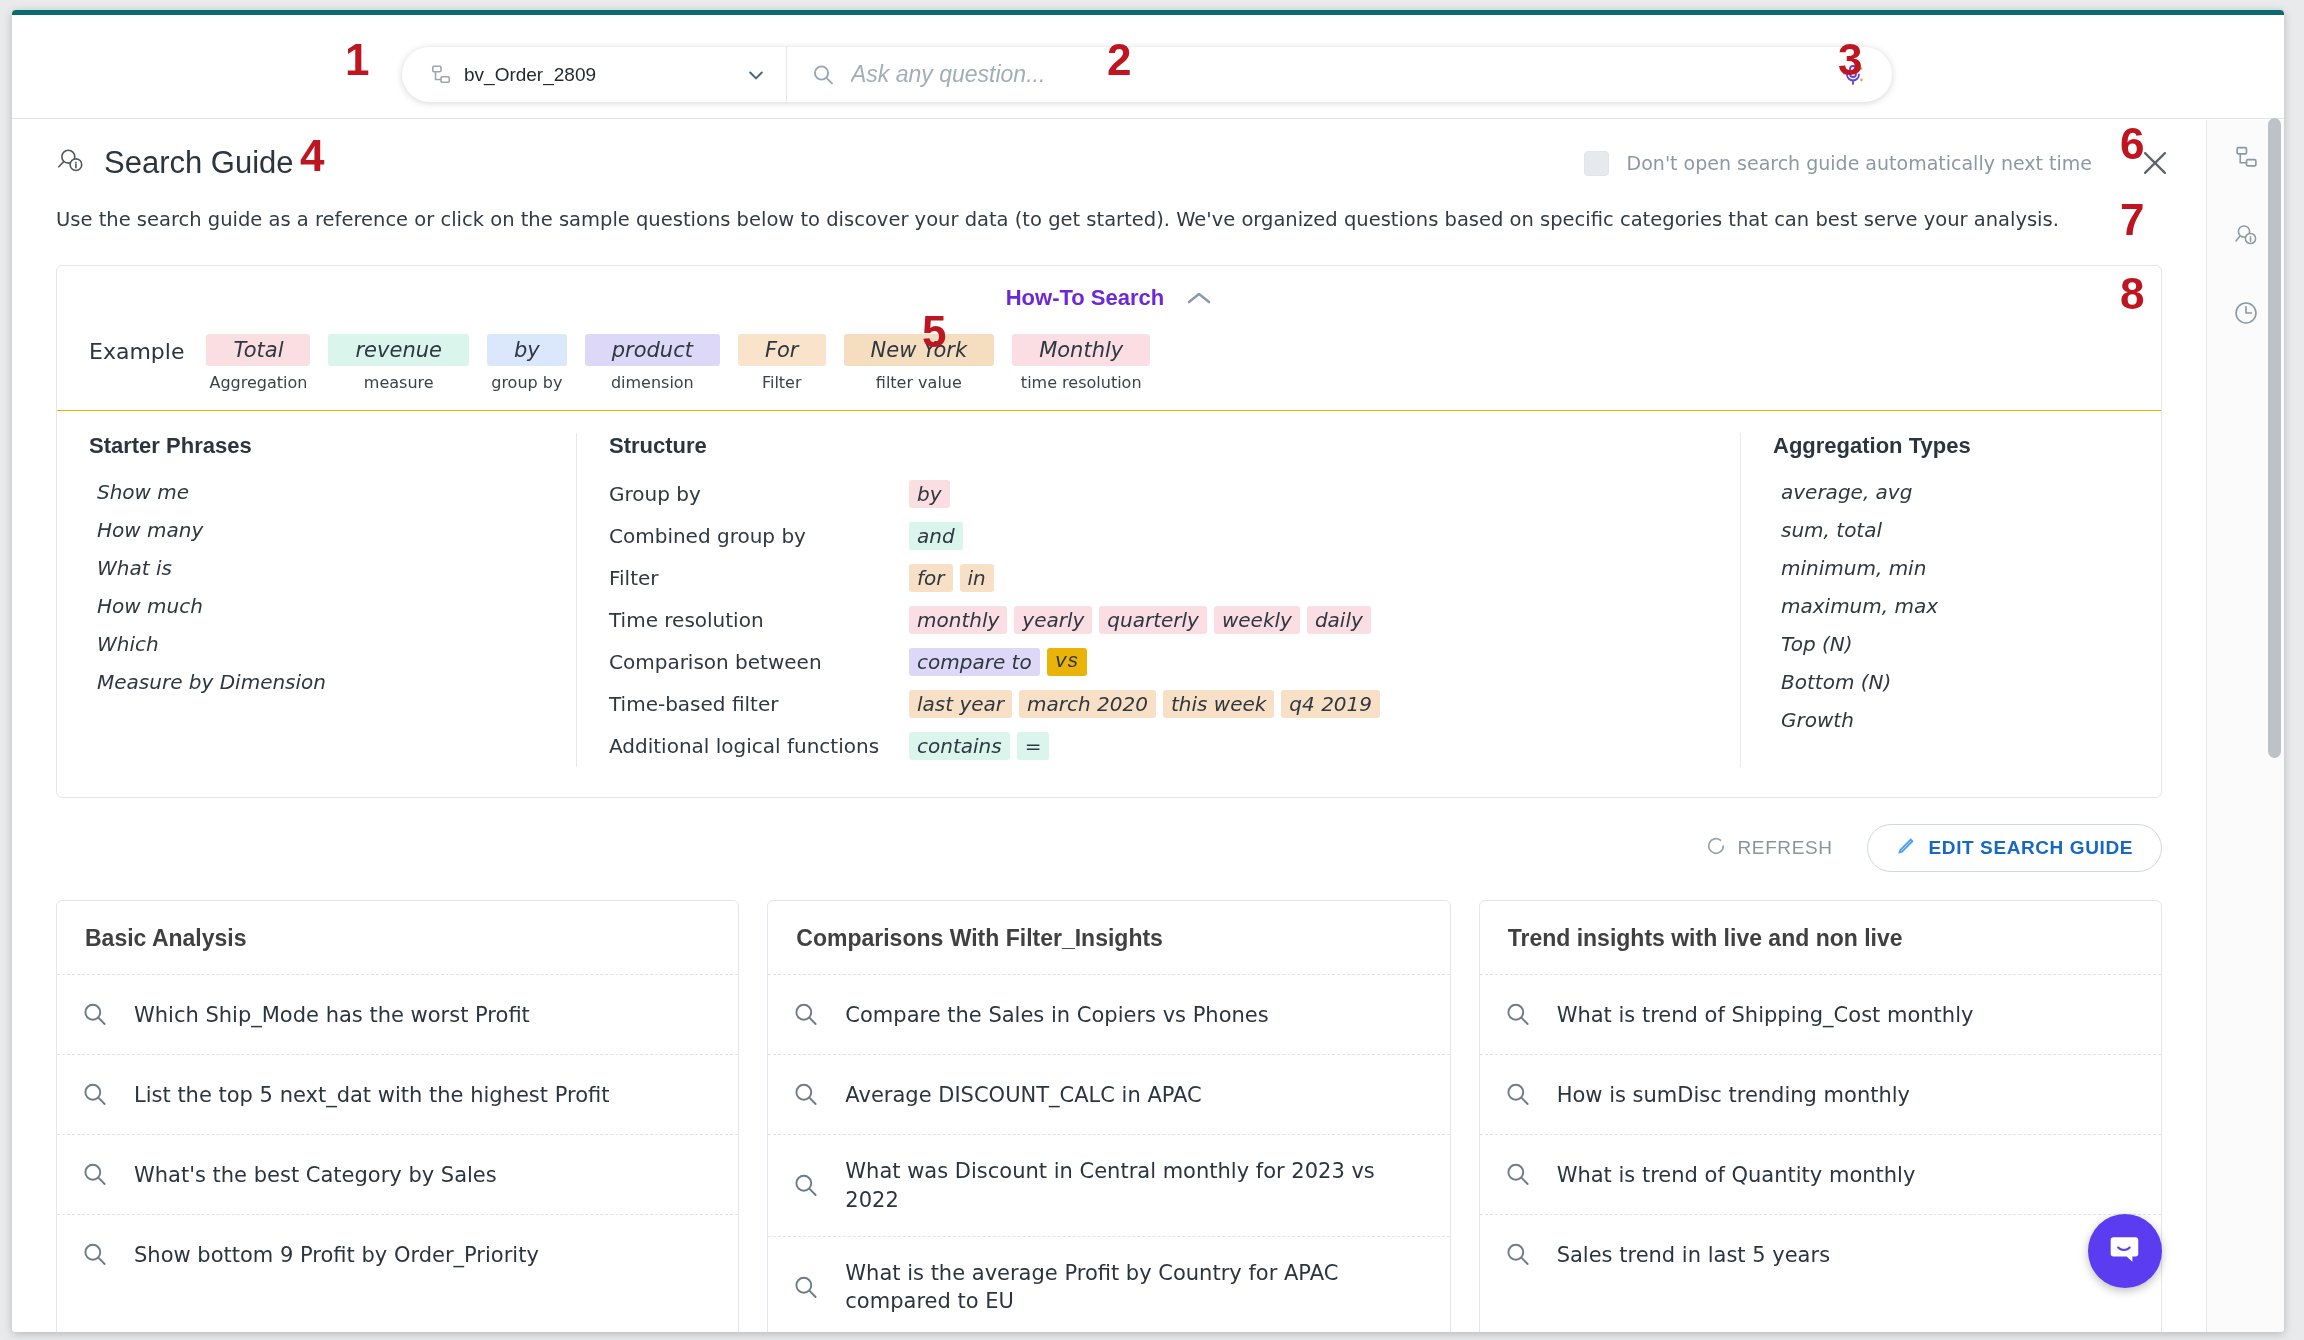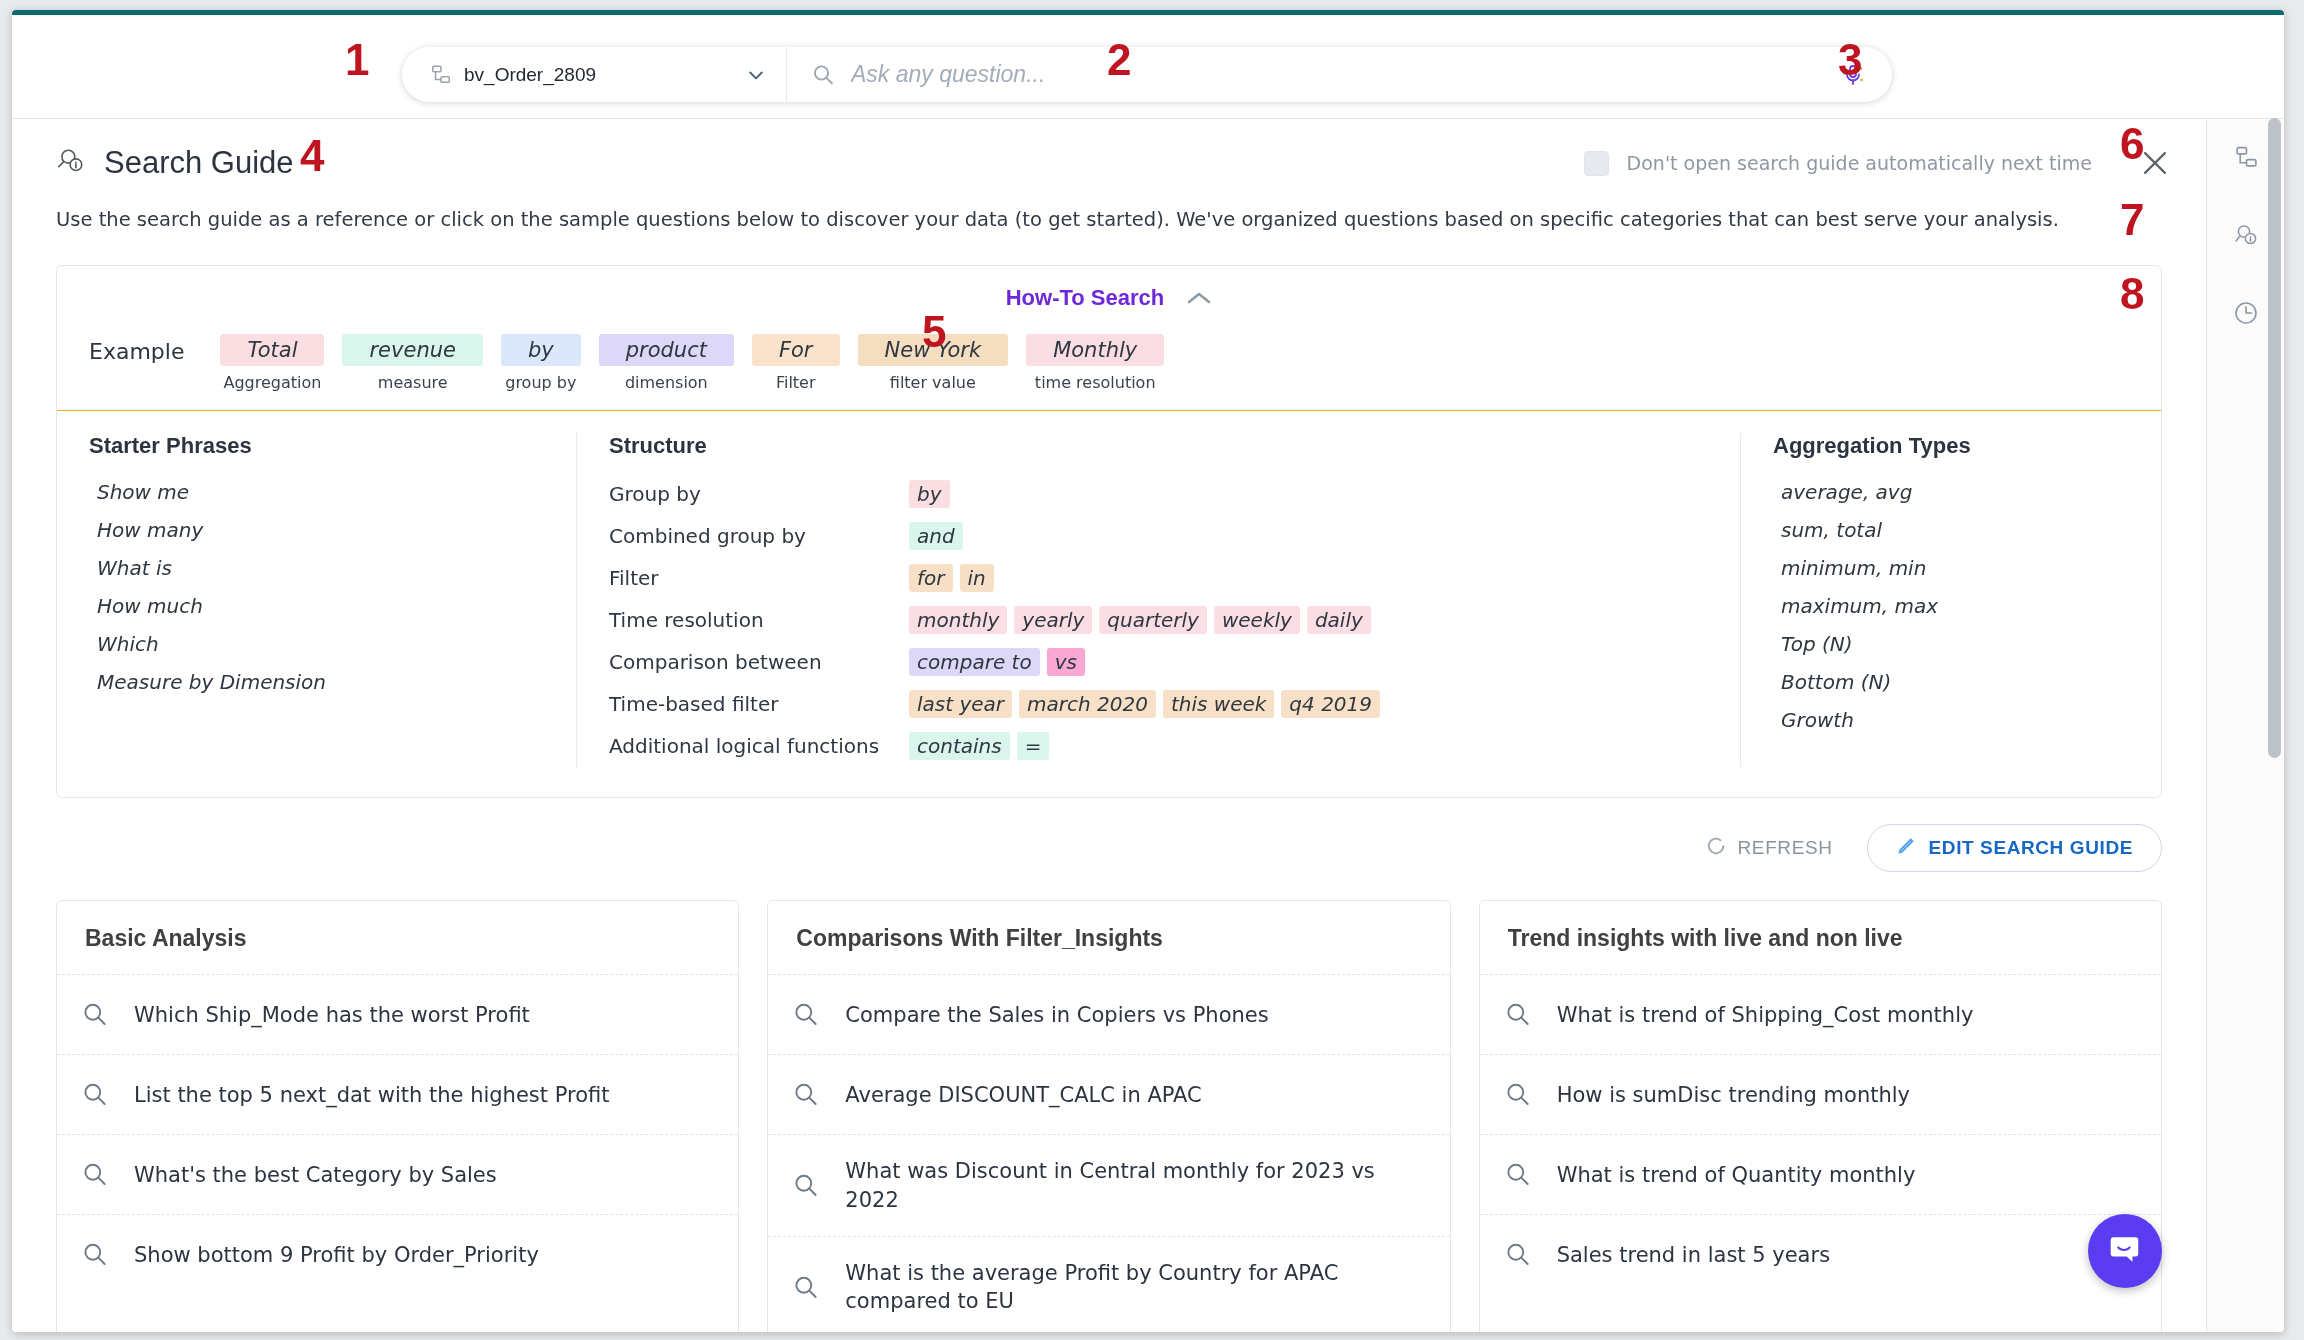--- a/index.html
+++ b/index.html
@@ -132,21 +132,21 @@
     font-size: 22px; font-weight: 700; color: #6d28d9;
     font-family: "Liberation Sans", sans-serif;
   }
   .caret { width: 26px; height: 16px; }
 
   .example-row {
     display: flex; align-items: flex-end; gap: 0;
     padding: 4px 0 18px 32px;
   }
   .ex-label {
-    font-size: 22px; color: #2c3440; margin-right: 36px; margin-bottom: 28px;
+    font-size: 22px; color: #2c3440; margin-right: 22px; margin-bottom: 28px;
     font-family: "DejaVu Sans", sans-serif;
   }
   .ex-item {
     display: flex; flex-direction: column; align-items: center;
     margin-right: 18px;
   }
   .ex-chip {
     padding: 4px 27px; border-radius: 3px;
     font-size: 21px; font-style: italic; color: #2f3740;
     font-family: "DejaVu Sans", sans-serif;
@@ -475,21 +475,21 @@
                   <span class="chip" style="background: rgb(251, 221, 228);">yearly</span>
                   <span class="chip" style="background: rgb(251, 221, 228);">quarterly</span>
                   <span class="chip" style="background: rgb(251, 221, 228);">weekly</span>
                   <span class="chip" style="background: rgb(251, 221, 228);">daily</span>
                 </span>
               </div>
               <div class="struct-row">
                 <span class="struct-label">Comparison between</span>
                 <span class="struct-chips">
                   <span class="chip" style="background: rgb(221, 216, 247);">compare to</span>
-                  <span class="chip" style="background: #f9a8d4;">vs</span>
+                  <span class="chip" style="background: #eab308; font-family: Liberation Mono, monospace;">vs</span>
                 </span>
               </div>
               <div class="struct-row">
                 <span class="struct-label">Time-based filter</span>
                 <span class="struct-chips">
                   <span class="chip" style="background: rgb(247, 224, 197);">last year</span>
                   <span class="chip" style="background: rgb(247, 224, 197);">march 2020</span>
                   <span class="chip" style="background: rgb(247, 224, 197);">this week</span>
                   <span class="chip" style="background: rgb(247, 224, 197);">q4 2019</span>
                 </span>

